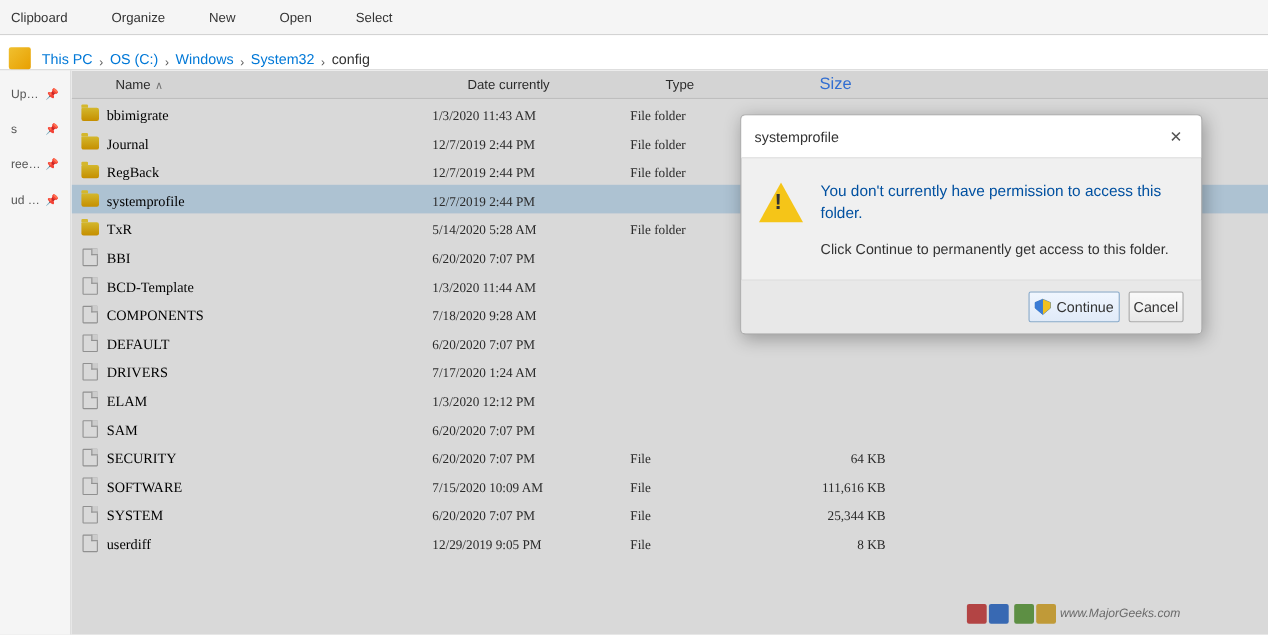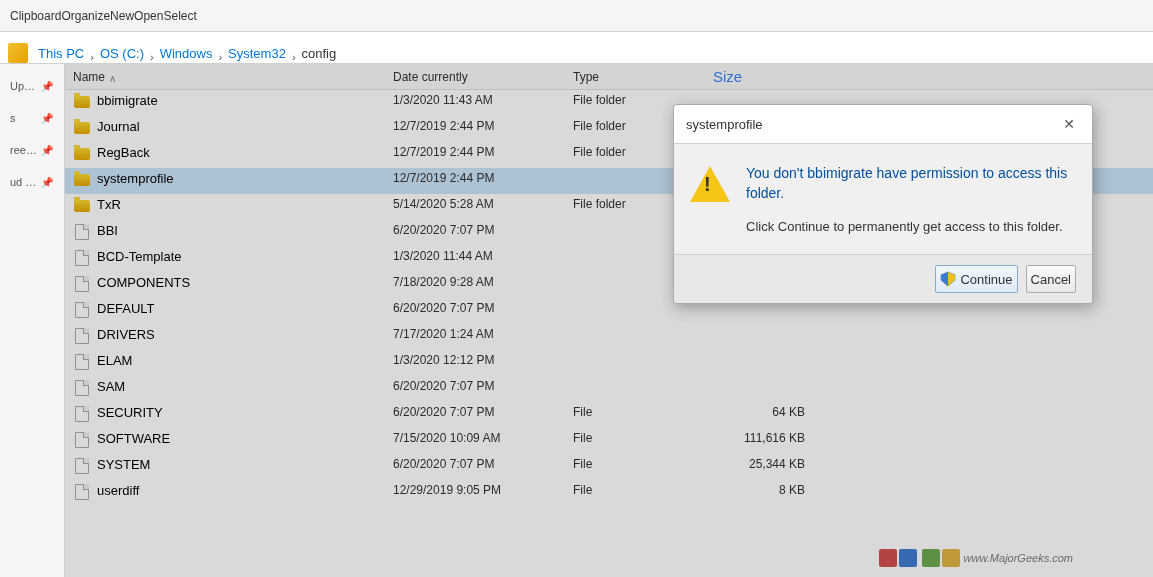--- a/index.html
+++ b/index.html
@@ -14,20 +14,21 @@
     }
 
     
     .toolbar {
       height: 32px;
       background: #f5f5f5;
       border-bottom: 1px solid #d0d0d0;
       display: flex;
       align-items: center;
       padding: 0 10px;
+      gap: 40px;
     }
     .toolbar-group {
       display: flex;
       align-items: center;
       gap: 4px;
       font-size: 12px;
       color: #333;
     }
 
     
@@ -115,32 +116,33 @@
     .col-headers {
       display: flex;
       align-items: center;
       padding: 4px 8px;
       border-bottom: 1px solid #e0e0e0;
       background: #fafafa;
       position: sticky;
       top: 0;
       z-index: 10;
     }
-    .col-name { width: 320px; font-size: 12px; color: #333; display: flex; align-items: flex-end; gap: 4px; }
+    .col-name { width: 320px; font-size: 12px; color: #333; display: flex; align-items: flex-end; gap: 4px; margin-left: 32px; }
     .col-date { width: 180px; font-size: 12px; color: #333; }
     .col-type { width: 140px; font-size: 12px; color: #333; }
     .col-size { width: 100px; font-size: 15px; color: #3b82f6; }
 
     
     .file-row {
       display: flex;
-      align-items: flex-start;
+      align-items: flex-end;
       padding: 3px 8px;
       cursor: pointer;
       min-height: 26px;
+      font-family: Liberation Serif, serif;
     }
     .file-row.selected { background: #cce4f7; }
     .file-icon {
       width: 18px;
       height: 18px;
       margin-right: 6px;
       flex-shrink: 0;
       display: flex;
       align-items: center;
       justify-content: center;
@@ -550,21 +552,21 @@
       <div class="dialog">
         <div class="dialog-titlebar">
           <span class="dialog-title">systemprofile</span>
           <button class="dialog-close-btn">✕</button>
         </div>
         <div class="dialog-body">
           <div class="warning-icon">
             <div class="warning-triangle"></div>
           </div>
           <div class="dialog-message">
-            <div class="dialog-msg-title">You don't bbimigrate have permission to access this folder.</div>
+            <div class="dialog-msg-title">You don't currently have permission to access this folder.</div>
             <div class="dialog-msg-body">Click Continue to permanently get access to this folder.</div>
           </div>
         </div>
         <div class="dialog-footer">
           <button class="btn btn-continue">
             <svg width="16" height="16" viewBox="0 0 16 16">
               <polygon points="8,1 15,4 15,9 8,15 1,9 1,4" fill="#3a7bd5" stroke="#1a5ba5" stroke-width="0.5"></polygon>
               <polygon points="8,1 15,4 15,9 8,15" fill="#f0c020"></polygon>
               <polygon points="8,1 1,4 1,9 8,15" fill="#3a7bd5"></polygon>
             </svg>

